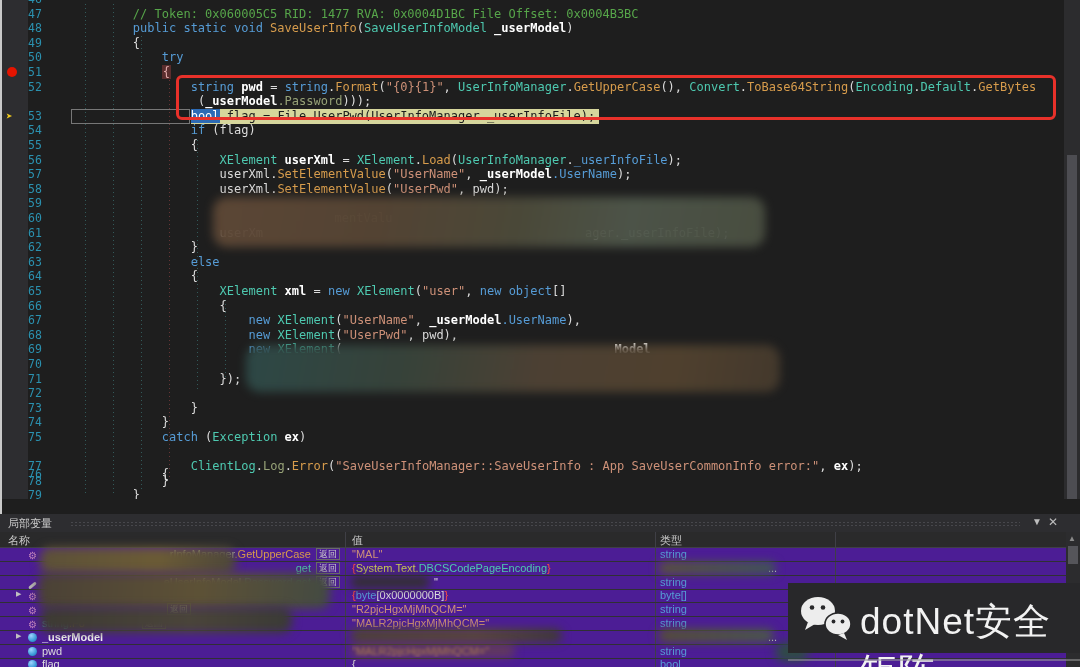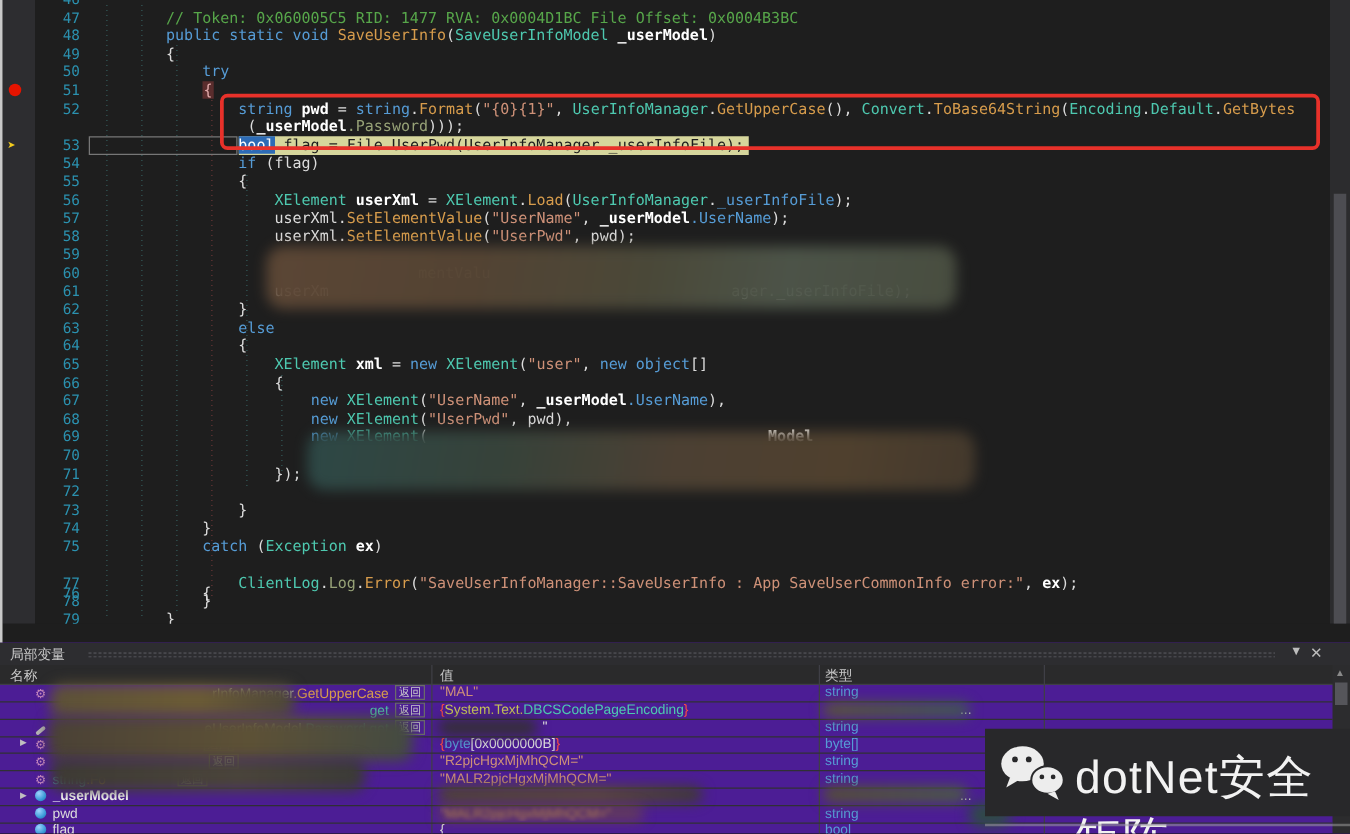--- a/index.html
+++ b/index.html
@@ -4,21 +4,21 @@
 <style>
   html,body{margin:0;padding:0;background:#111;}
   .stage{position:relative;width:1080px;height:667px;overflow:hidden;background:#1e1e1e;
          font-family:"Liberation Sans",sans-serif;}
   
   .editor{position:absolute;left:0;top:0;width:1080px;height:499px;background:#1e1e1e;overflow:hidden;}
   .winborder{position:absolute;left:0;top:0;width:2px;height:514px;background:#c9c9c9;z-index:30;}
   .gutter-bg{position:absolute;left:2px;top:0;width:26px;height:499px;background:#2d2d30;}
   .code-row{position:absolute;left:0;width:1062px;height:15px;white-space:pre;
             font-family:"DejaVu Sans Mono",monospace;font-size:12px;line-height:15px;color:#dcdcdc;}
-  .lnum{position:absolute;left:28px;width:36px;text-align:right;color:#2b91af;font-size:11.5px;}
+  .lnum{position:absolute;left:28px;width:36px;color:#2b91af;font-size:11.5px;}
   .lcontent{position:absolute;top:0;white-space:pre;}
   .sp{display:inline-block;height:1px;}
   .kw{color:#569cd6;} .ty{color:#4ec9b0;} .me{color:#d79c4c;} .st{color:#ce9178;}
   .cm{color:#57a64a;} .pl{color:#dcdcdc;} .bo{color:#ffffff;font-weight:bold;}
   .pr{color:#97a277;} .fd{color:#569cd6;} .dim{color:#8a8a7a;}
   .bh{background:#5a2d2d;color:#e0a9a9;padding:0 1px;}
   .curline{background:#d6d69c;color:#1c1c1c;padding-right:4px;}
   .curline .cl{color:#1c1c1c;}
   .sel{background:#2d6bb5;color:#fff;}
   .stmtbox{position:absolute;border:1px solid #777;height:13px;}

